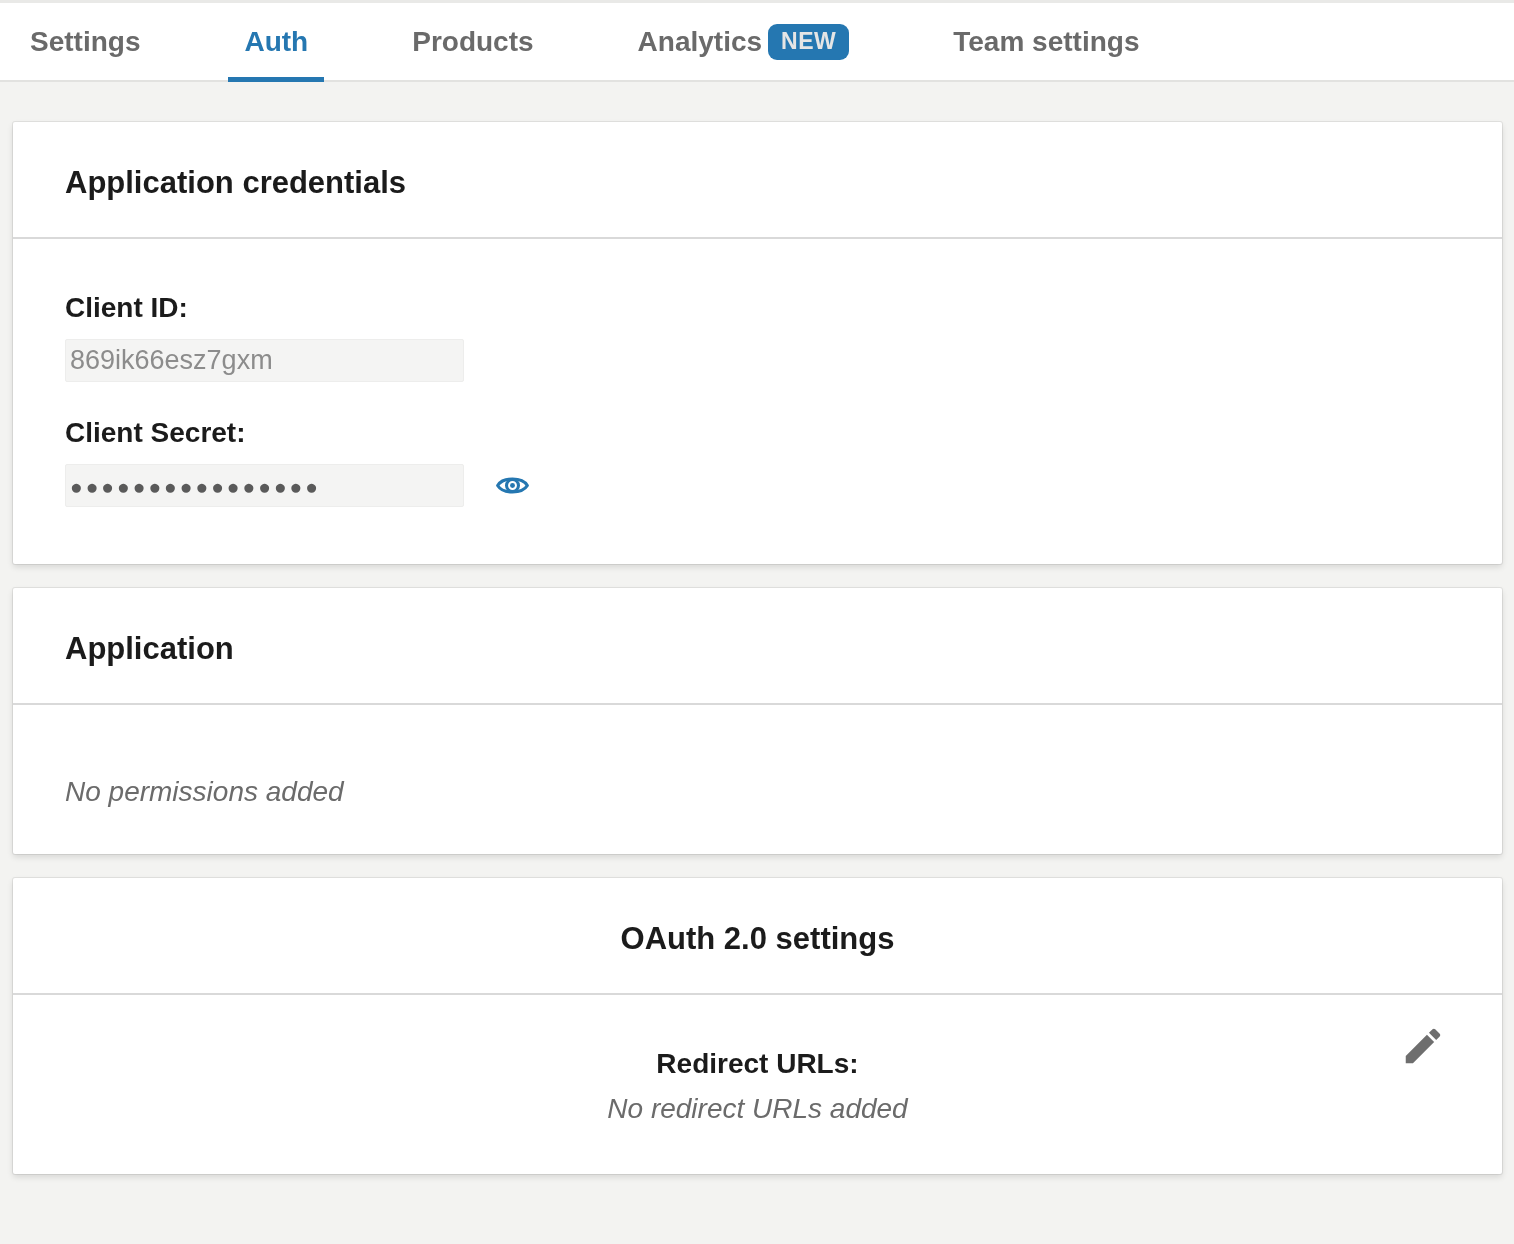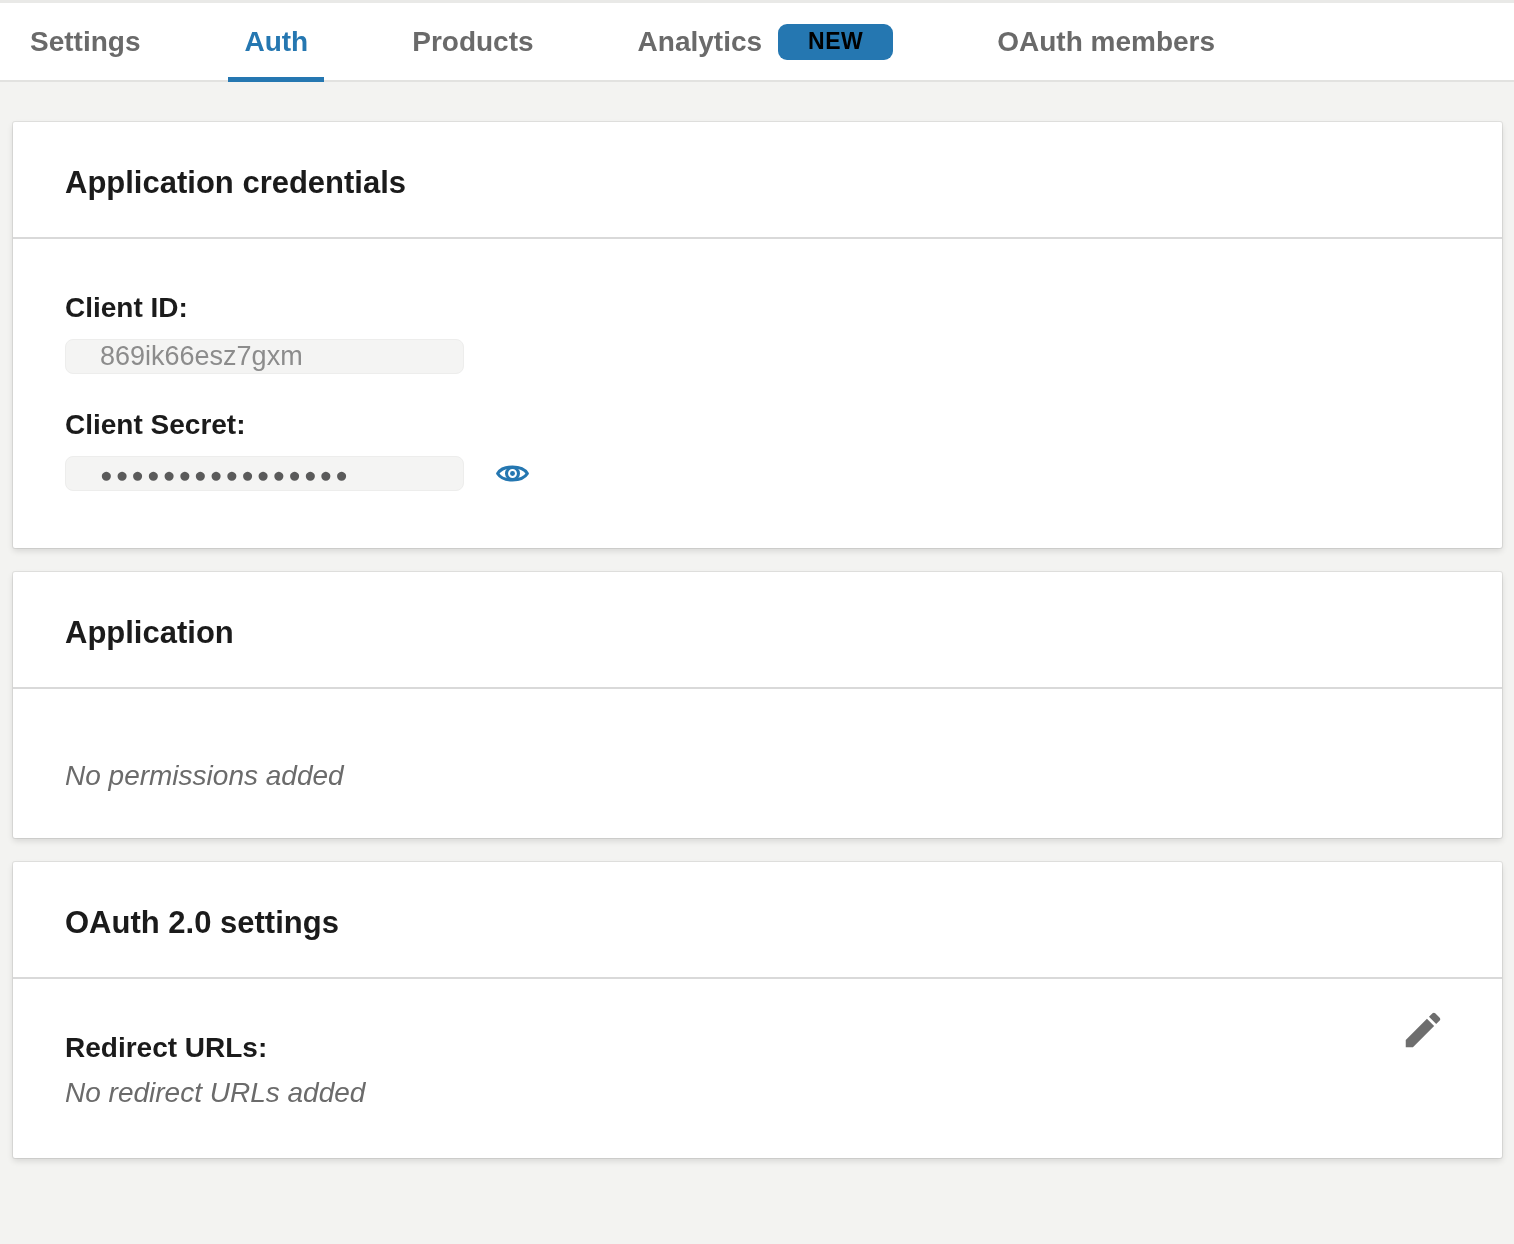--- a/index.html
+++ b/index.html
@@ -38,39 +38,39 @@
   .tab.active::after {
     content: "";
     position: absolute;
     left: 0; right: 0; bottom: -2px;
     height: 5px;
     background: #2577b1;
   }
   .badge {
     display: inline-block;
     background: #2577b1;
-    color: #000000;
+    color: #e5e5e5;
     font-size: 23px;
     font-weight: 700;
     line-height: 1;
-    padding: 6px 30px 7px;
+    padding: 6px 13px 7px;
     border-radius: 9px;
-    margin-left: 16px;
+    margin-left: 6px;
     letter-spacing: 0.5px;
   }
 
   
   main { padding: 40px 12px 0 13px; }
   .card {
     background: #ffffff;
     border-radius: 2px;
     box-shadow: 0 0 0 1px rgba(0,0,0,0.07), 0 3px 6px rgba(0,0,0,0.12);
     margin-bottom: 24px;
   }
-  .card:last-child { margin-bottom: 12px; }
+  .card:last-child { margin-bottom: 12px; text-align: center; }
   .card-header {
     padding: 44px 52px 37px;
     border-bottom: 2px solid #d9d9d9;
   }
   .card-title {
     margin: 0;
     font-size: 31px;
     line-height: 34px;
     font-weight: 700;
     color: #1b1b1b;
@@ -81,27 +81,27 @@
   .field-label {
     font-size: 28px;
     line-height: 33px;
     font-weight: 700;
     color: #1b1b1b;
     margin-bottom: 15px;
   }
   .field + .field { margin-top: 34px; }
   .input-box {
     width: 399px;
-    height: 35px;
+    height: 43px;
     background: #f4f4f3;
     border: 1px solid #ededec;
-    border-radius: 8px;
+    border-radius: 2px;
     display: flex;
     align-items: center;
-    padding-left: 34px;
+    padding-left: 4px;
     font-size: 27px;
     color: #8c8c8c;
   }
   .secret-row { display: flex; align-items: center; gap: 31px; }
   .secret-value {
     font-size: 21px;
     letter-spacing: 3px;
     color: #5a5a5a;
     padding-top: 2px;
   }
@@ -142,21 +142,21 @@
     <span>Auth</span>
   </div>
   <div class="tab">
     <span>Products</span>
   </div>
   <div class="tab">
     <span>Analytics</span>
     <span class="badge">NEW</span>
   </div>
   <div class="tab">
-    <span>OAuth members</span>
+    <span>Team settings</span>
   </div>
 </nav>
 
 <main>
 
   <section class="card">
     <div class="card-header">
       <h2 class="card-title">Application credentials</h2>
     </div>
     <div class="cred-body">

